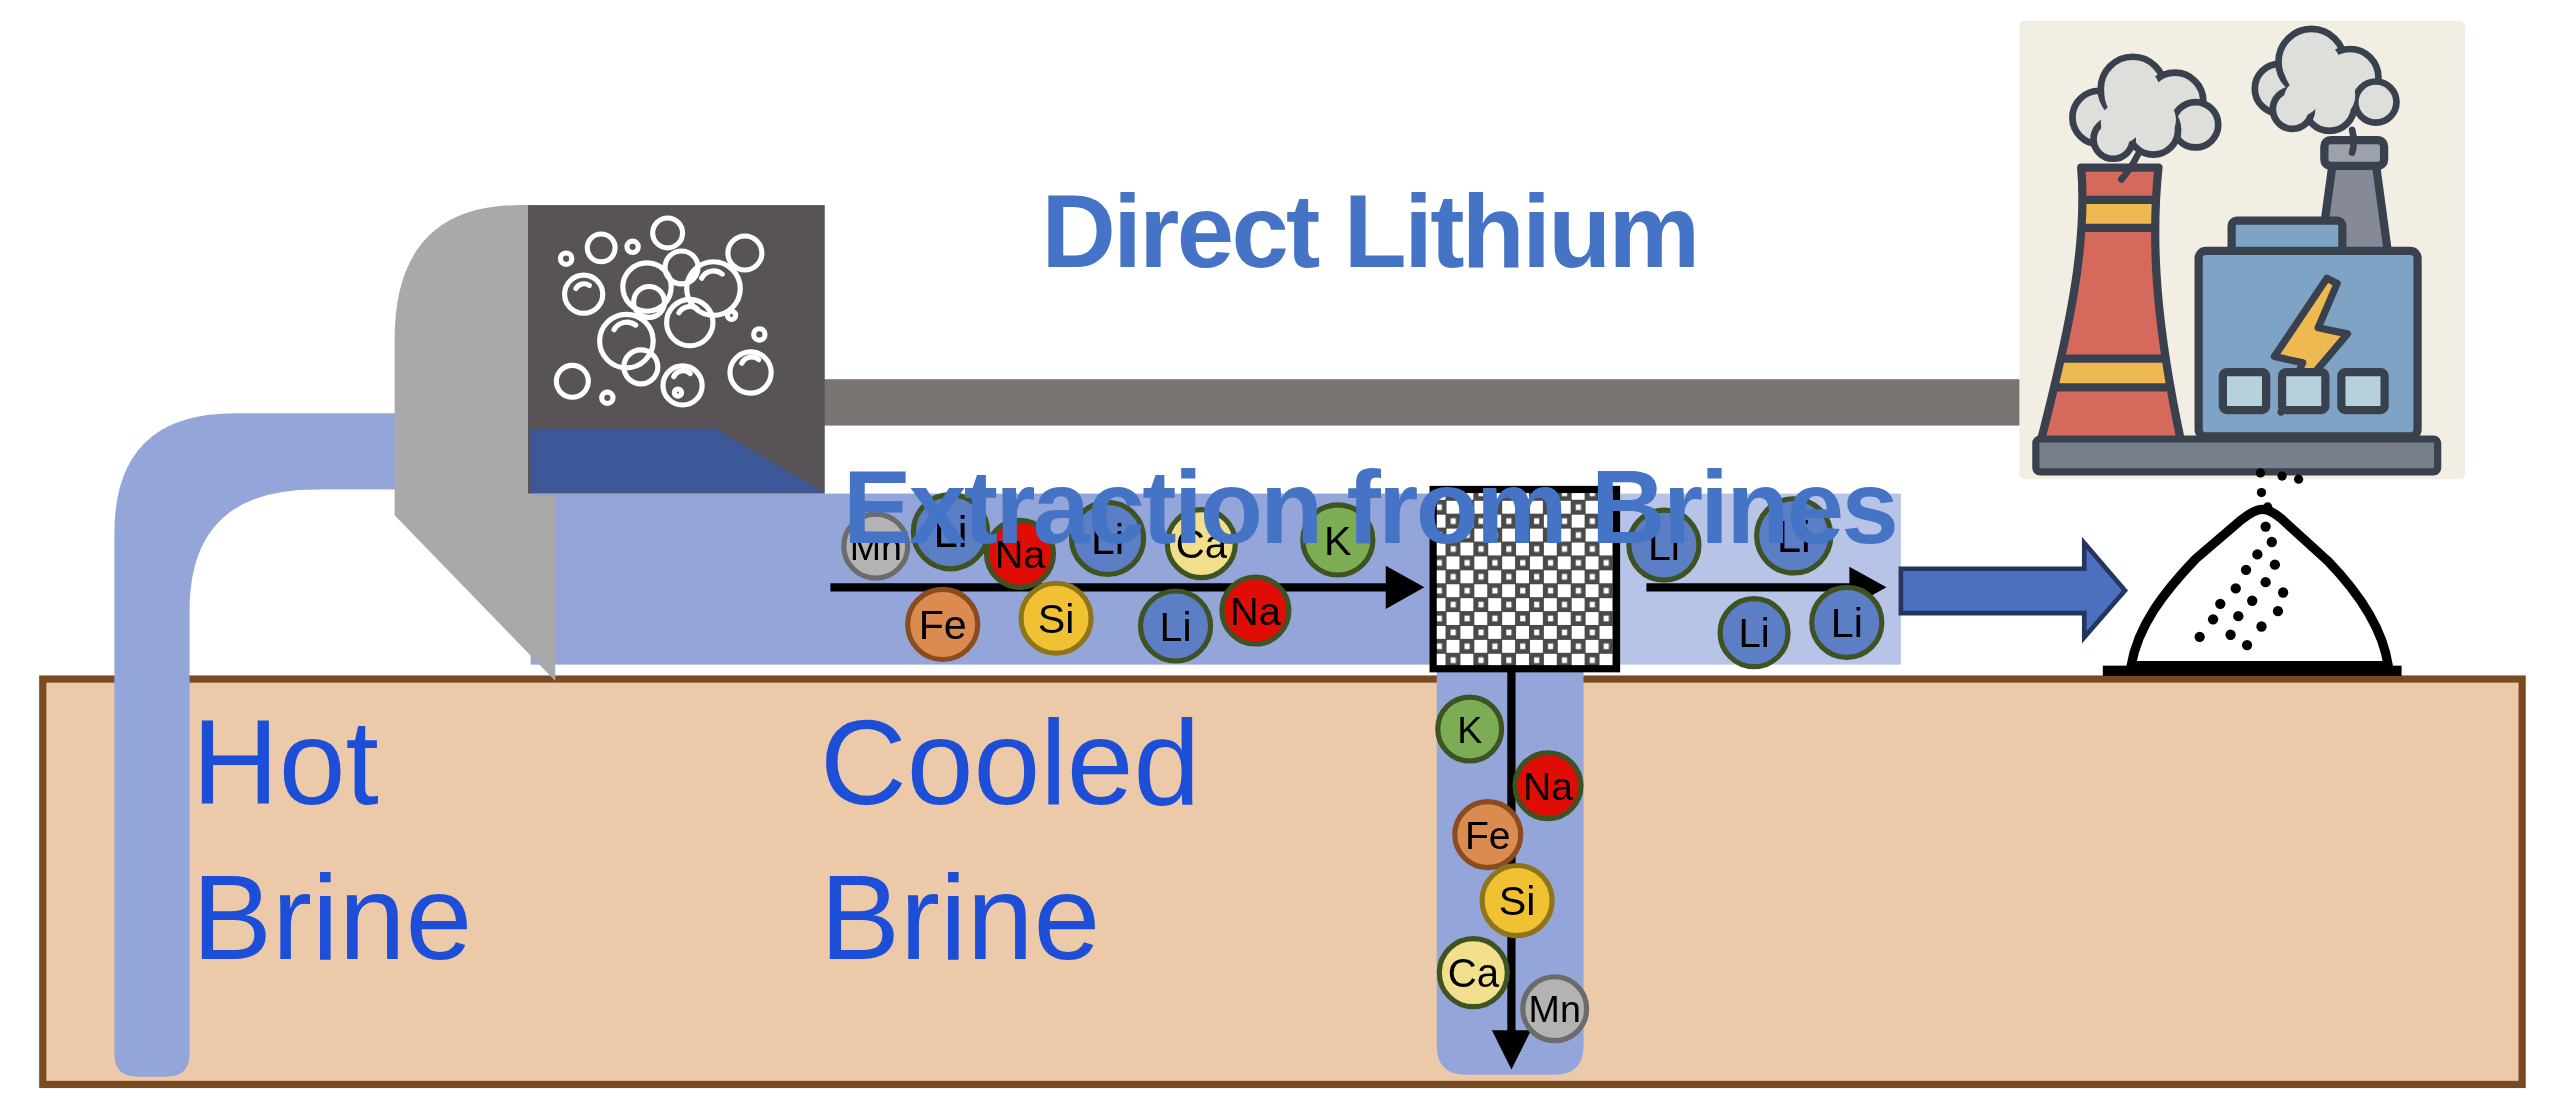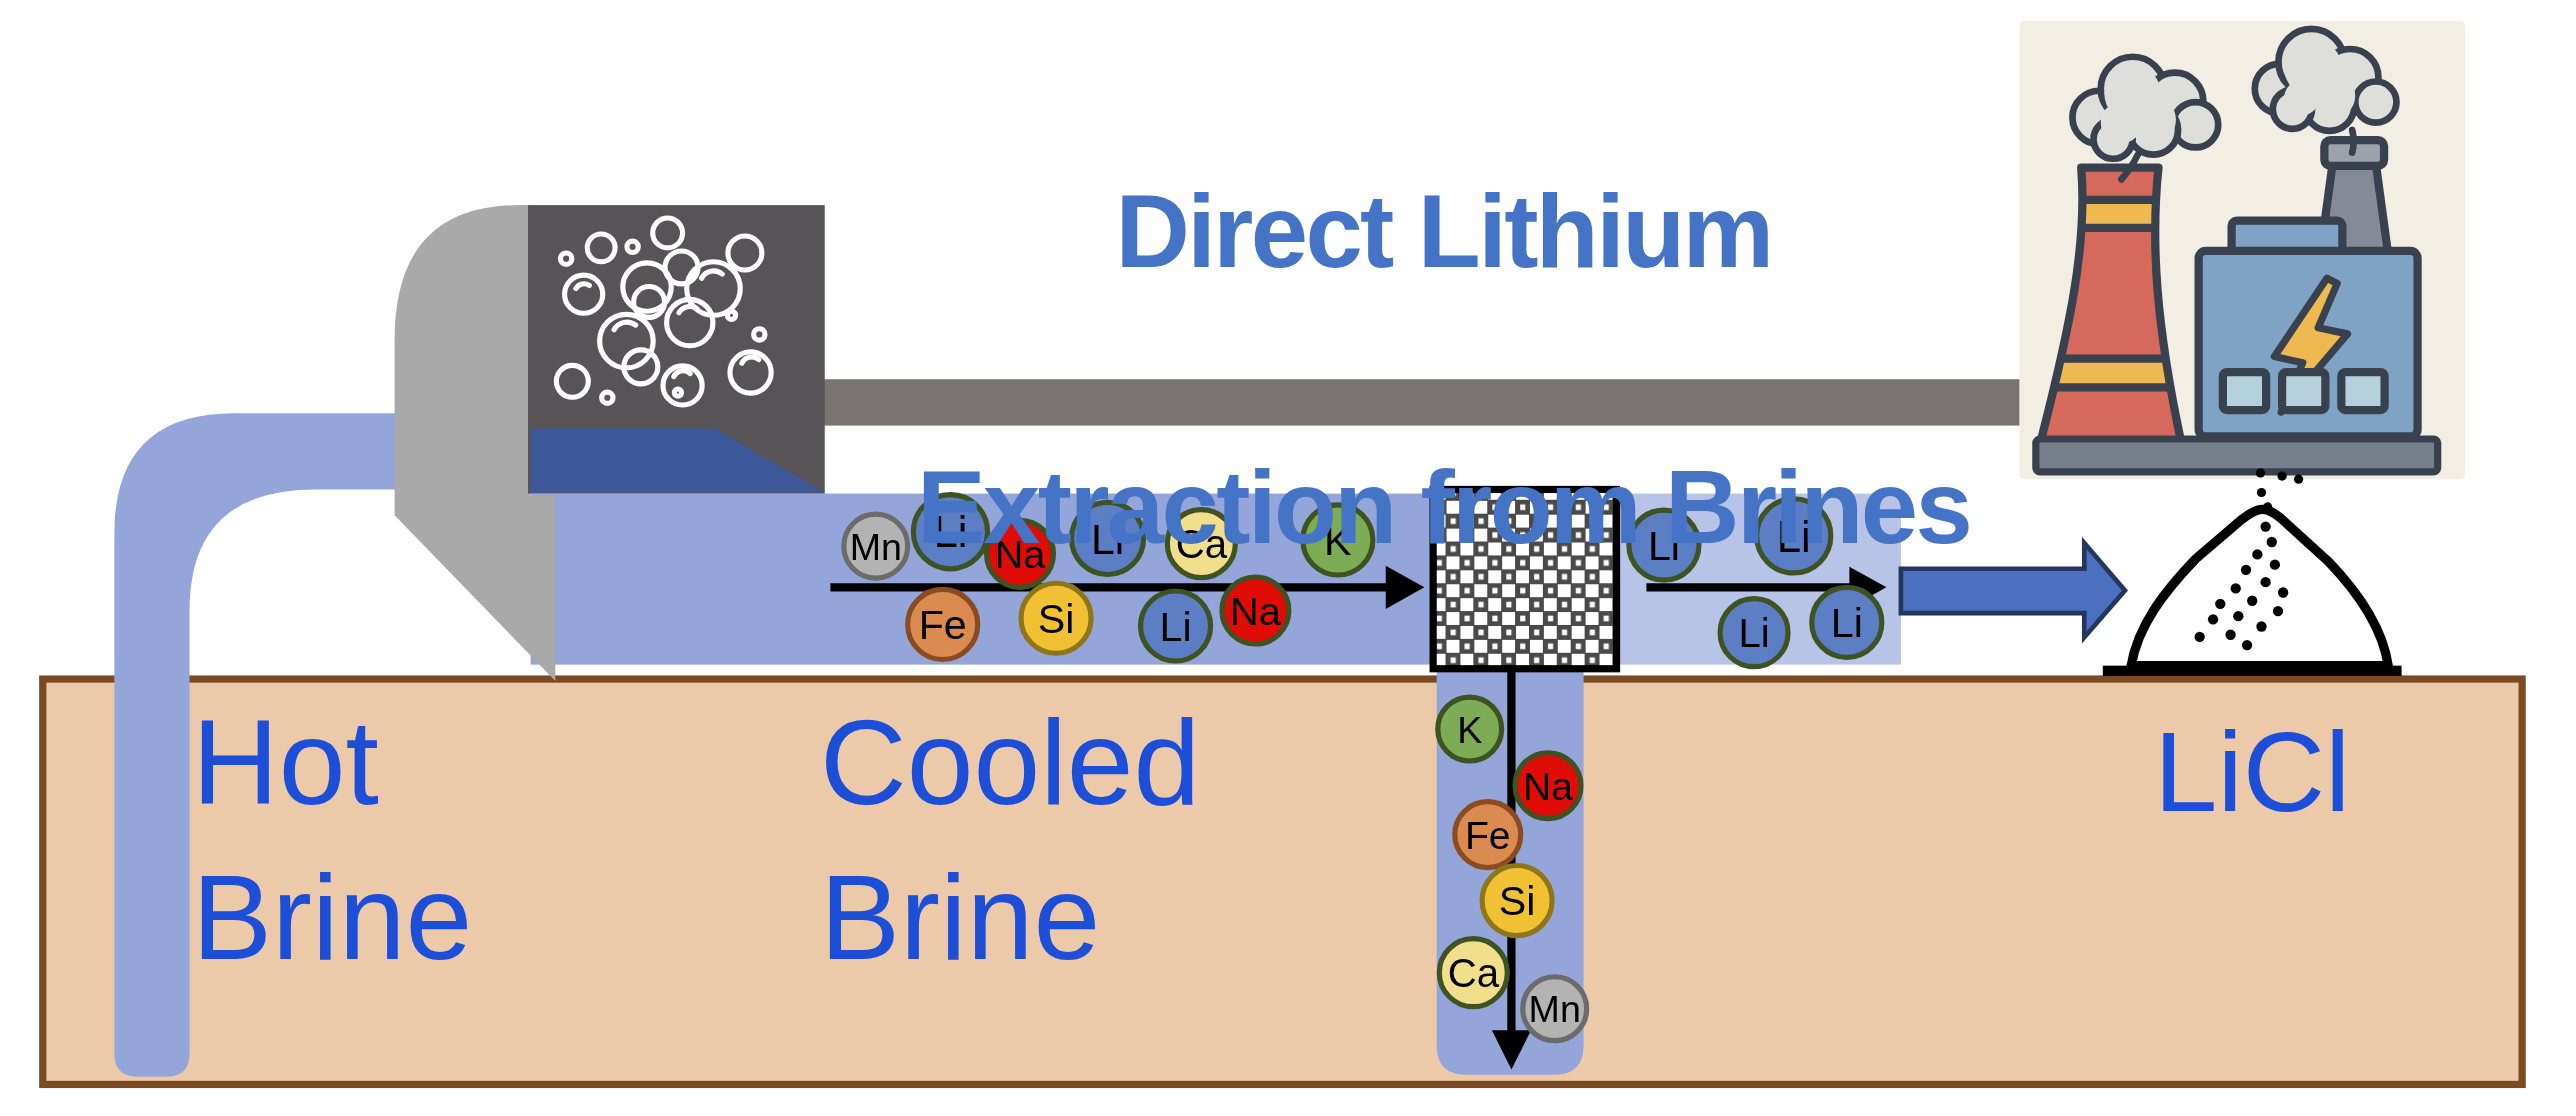--- a/index.html
+++ b/index.html
@@ -1,20 +1,20 @@
 <!DOCTYPE html>
 <html style="font-size:8.2px"><head>
 <meta charset="utf-8">
 <style>
   html,body{margin:0;padding:0;background:#ffffff;}
   .stage{position:relative;width:2602px;height:1117px;background:#ffffff;overflow:hidden;
          font-family:"Liberation Sans",sans-serif;}
   .stage svg{position:absolute;left:0;top:0;}
   .txt{position:absolute;color:#1d4ed8;white-space:pre-line;}
-  .title{left:748px;top:25px;width:1391px;text-align:center;font-weight:bold;
+  .title{left:674px;top:25px;width:1391px;text-align:center;font-weight:bold;
          font-size:103px;line-height:138px;letter-spacing:-2.6px;}
   .ground-label{font-size:120px;line-height:155px;}
   .hot{left:192px;top:685px;}
   .cooled{left:820px;top:685px;}
   .licl{left:2154px;top:705px;font-size:114px;line-height:134px;}
   text.ion{font-family:"Liberation Sans",sans-serif;fill:#000;}
 </style>
 </head>
 <body>
 
@@ -288,16 +288,15 @@
   <div>Direct Lithium</div>
   <div>Extraction from Brines</div>
 </div>
 
 <div class="txt ground-label hot">Hot
 Brine</div>
 
 <div class="txt ground-label cooled">Cooled
 Brine</div>
 
-<div class="txt licl">LiCl</div>
 
 </div>
 
 
 </body></html>

